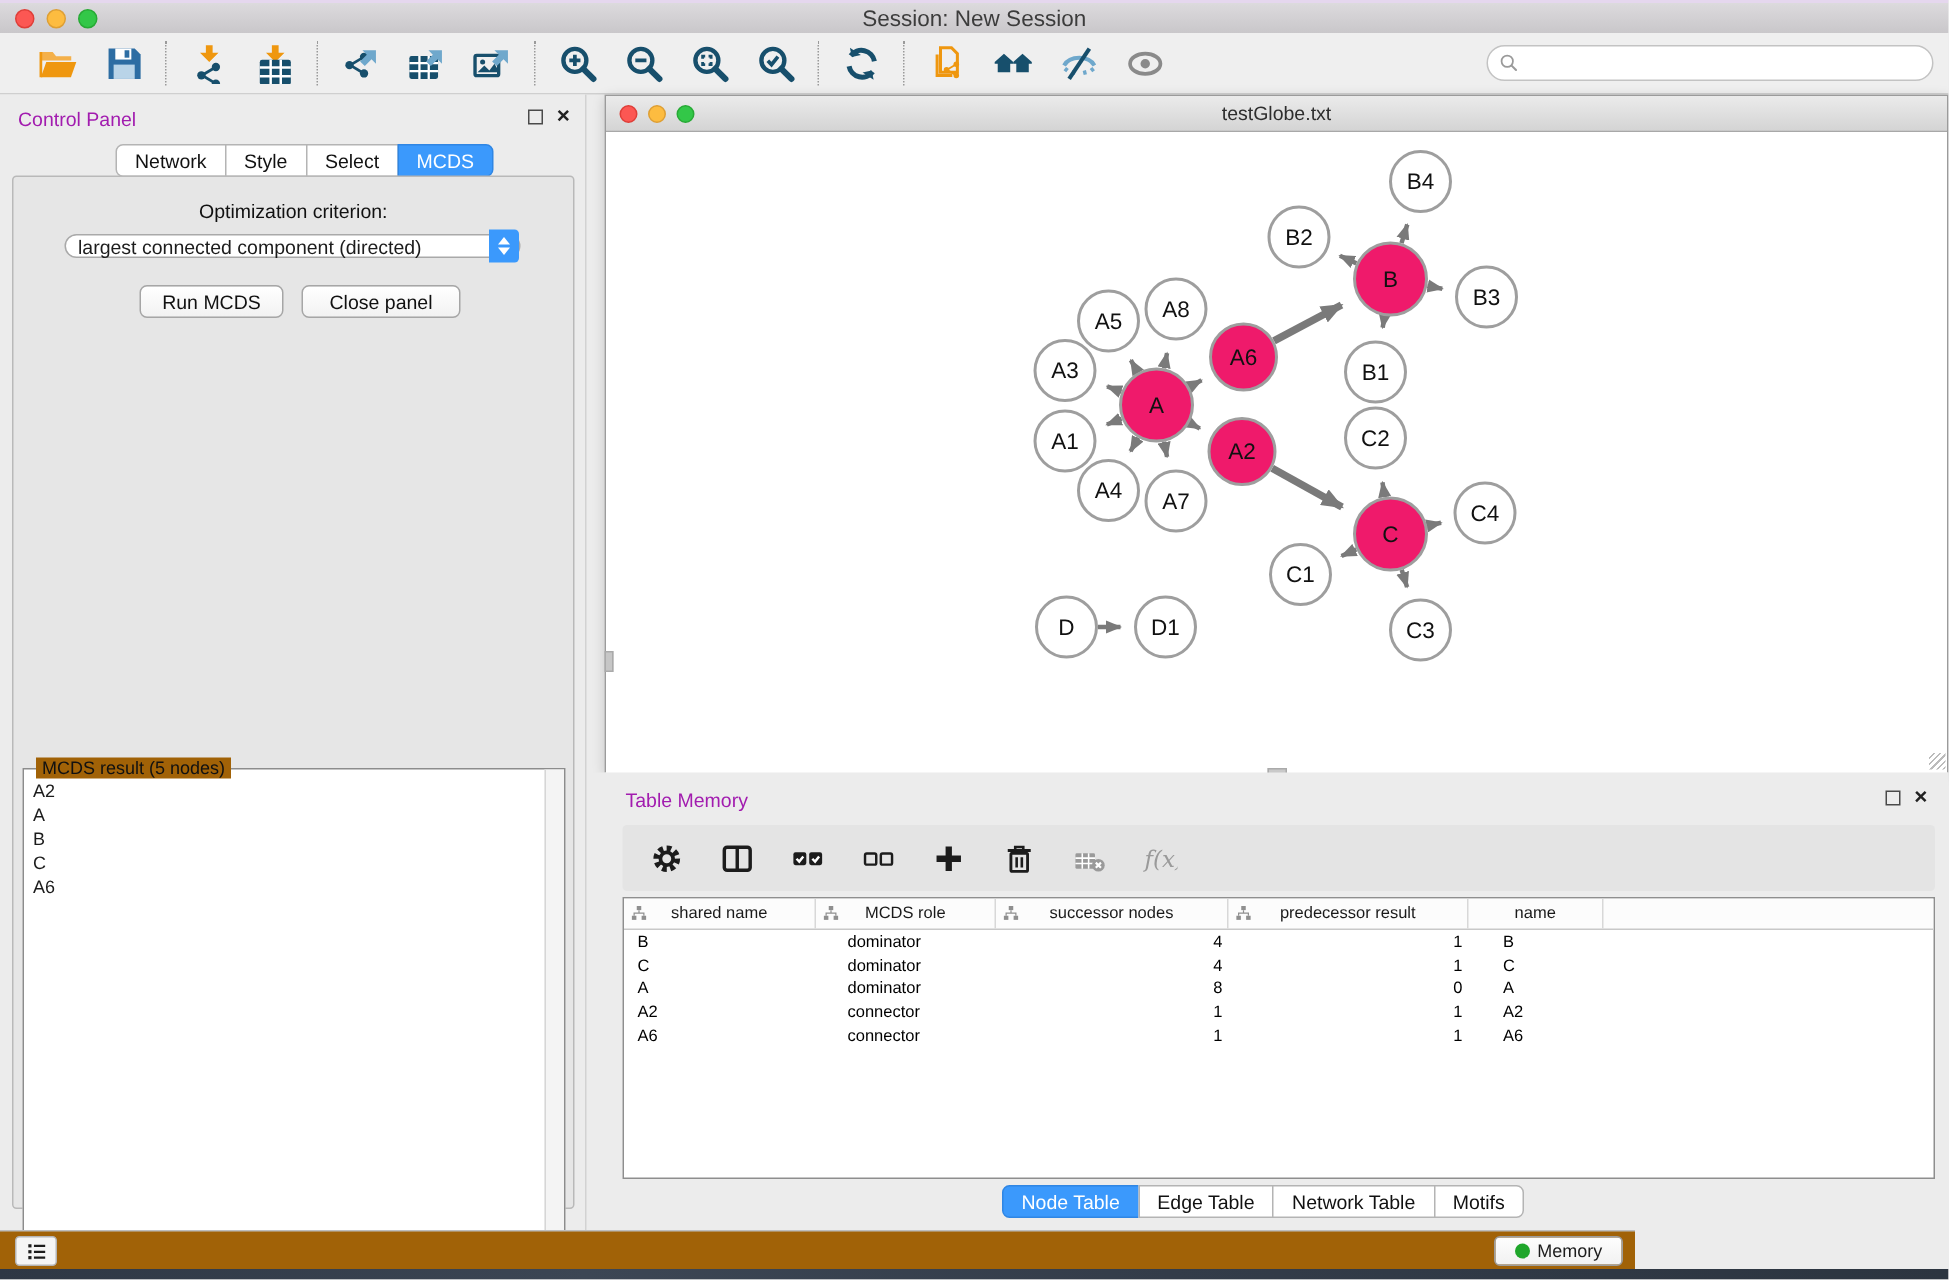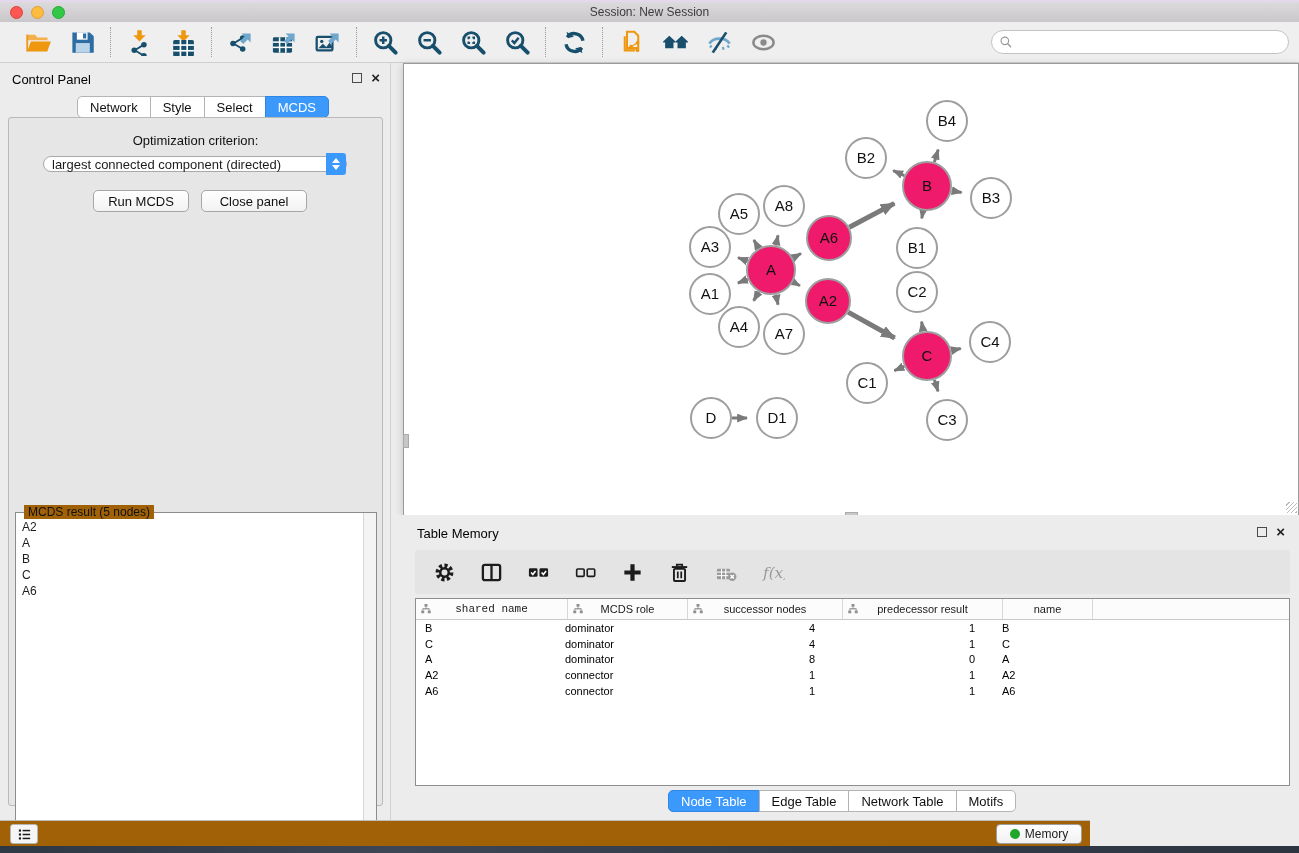--- a/index.html
+++ b/index.html
@@ -2,40 +2,40 @@
 <html><head>
 <meta charset="utf-8">
 <style>
   * { margin:0; padding:0; box-sizing:border-box; }
   html,body { width:1299px; height:853px; }
   body { font-family:"Liberation Sans","DejaVu Sans",sans-serif; background:#ececec; position:relative; overflow:hidden; color:#1c1c1c; }
   .abs { position:absolute; }
 
   
   #titlebar { left:0; top:0; width:1299px; height:22px; background:linear-gradient(#dcdadd,#c9c7ca); border-top:2px solid #e5d7ee; display:flex; align-items:center; justify-content:center; }
-  #titlebar .title { font-size:12px; color:#3c3c3c; }
+  #titlebar .title { font-size:15px; color:#3c3c3c; }
   .lights { position:absolute; left:10px; top:4px; display:flex; gap:8px; }
   .light { width:13px; height:13px; border-radius:50%; }
   .light.red{ background:#fc5753; border:1px solid #df3e38;}
   .light.yellow{ background:#fdbc40; border:1px solid #de9f34;}
   .light.green{ background:#33c748; border:1px solid #27aa35;}
 
   
   #main-toolbar { left:0; top:22px; width:1299px; height:41px; background:#efefef; border-bottom:1px solid #cfcfcf; display:flex; align-items:center; padding-left:10px; }
   .tb-group { display:flex; align-items:center; gap:14px; padding:0 13px; }
   .tb-sep { width:1px; height:30px; border-left:1px dotted #9a9a9a; }
   .tb-btn { width:30px; height:30px; display:flex; align-items:center; justify-content:center; cursor:pointer; }
   .tb-btn svg { width:27px; height:27px; }
   #search-wrap { position:absolute; right:10px; top:8px; width:298px; height:24px; background:#fff; border:1px solid #c3c3c3; border-radius:12px; display:flex; align-items:center; padding-left:7px; gap:4px; }
   #search-wrap svg{ width:14px; height:14px; }
   #search-input { border:none; outline:none; flex:1; font-size:12px; background:transparent; height:20px; }
 
   
   #control-panel { left:0; top:63px; width:391px; height:757px; background:#ececec; border-right:1px solid #d2d2d2; }
-  .panel-head { position:absolute; left:12px; top:9px; font-size:13px; color:#000000; }
+  .panel-head { position:absolute; left:12px; top:9px; font-size:13px; color:#a21caf; }
   .panel-ctrls { position:absolute; right:10px; top:10px; display:flex; gap:9px; align-items:center; }
   .float-box { width:10px; height:10px; border:1.5px solid #4a4a4a; cursor:pointer; }
   .close-x { font-size:15px; font-weight:700; color:#222; line-height:10px; cursor:pointer; }
 
   .seg { display:flex; }
   .seg .tab { height:22px; padding:0 12px; background:#fff; border:1px solid #b4b4b4; margin-left:-1px; font-size:13px; display:flex; align-items:center; cursor:pointer; color:#111;text-align:right; }
   .seg .tab:first-child { border-radius:5px 0 0 5px; margin-left:0; }
   .seg .tab:last-child { border-radius:0 5px 5px 0; }
   .seg .tab.active { background:#3b99fc; border-color:#2f86e4; color:#fff; }
 
@@ -316,20 +316,28 @@
           <div class="row">B</div>
           <div class="row">C</div>
           <div class="row">A6</div>
         </div>
       <div id="result-scroll"></div>
     </div>
   </div>
 </div>
 
 <div id="net-window" class="abs">
+  <div id="net-titlebar">
+    <div id="net-lights" class="lights" style="position:absolute;">
+      <div class="light red"></div>
+      <div class="light yellow"></div>
+      <div class="light green"></div>
+    </div>
+    <div class="title">testGlobe.txt</div>
+  </div>
   <div id="net-canvas">
     <svg id="graph-svg" width="894" height="426">
         <defs>
     <marker id="arr" viewBox="0 0 10 8" refX="9" refY="4" markerWidth="11" markerHeight="9" orient="auto" markerUnits="userSpaceOnUse">
             <path d="M0 0L10 4L0 8z" fill="#7a7a7a"></path>
           </marker>
     <marker id="arrT" viewBox="0 0 10 8" refX="9" refY="4" markerWidth="15" markerHeight="12" orient="auto" markerUnits="userSpaceOnUse">
             <path d="M0 0L10 4L0 8z" fill="#7a7a7a"></path>
           </marker>
         </defs>
@@ -464,21 +472,21 @@
         </svg>
       </div>
       <div class="tp-btn">
         <svg viewBox="0 0 24 24">
           <text x="1" y="17.5" font-size="16" font-style="italic" font-family="DejaVu Serif, serif" fill="#9a9a9a">f(x)</text>
         </svg>
       </div>
     </div>
   <div id="tp-table">
     <div id="t-header">
-        <div class="h-cell" style="width: 152px; font-family: Liberation Mono, monospace;">
+        <div class="h-cell" style="width: 128px;">
           <svg viewBox="0 0 24 24">
             <g fill="#8f8f8f">
               <rect x="9" y="2" width="6" height="5.5"></rect>
               <rect x="2.5" y="15" width="6" height="5.5"></rect>
               <rect x="15.5" y="15" width="6" height="5.5"></rect>
             </g>
             <path d="M12 7.5v4M5.5 15v-3.5h13V15M5.5 11.5h13" stroke="#8f8f8f" stroke-width="1.6" fill="none"></path>
           </svg>
           <span>shared name</span>
         </div>

